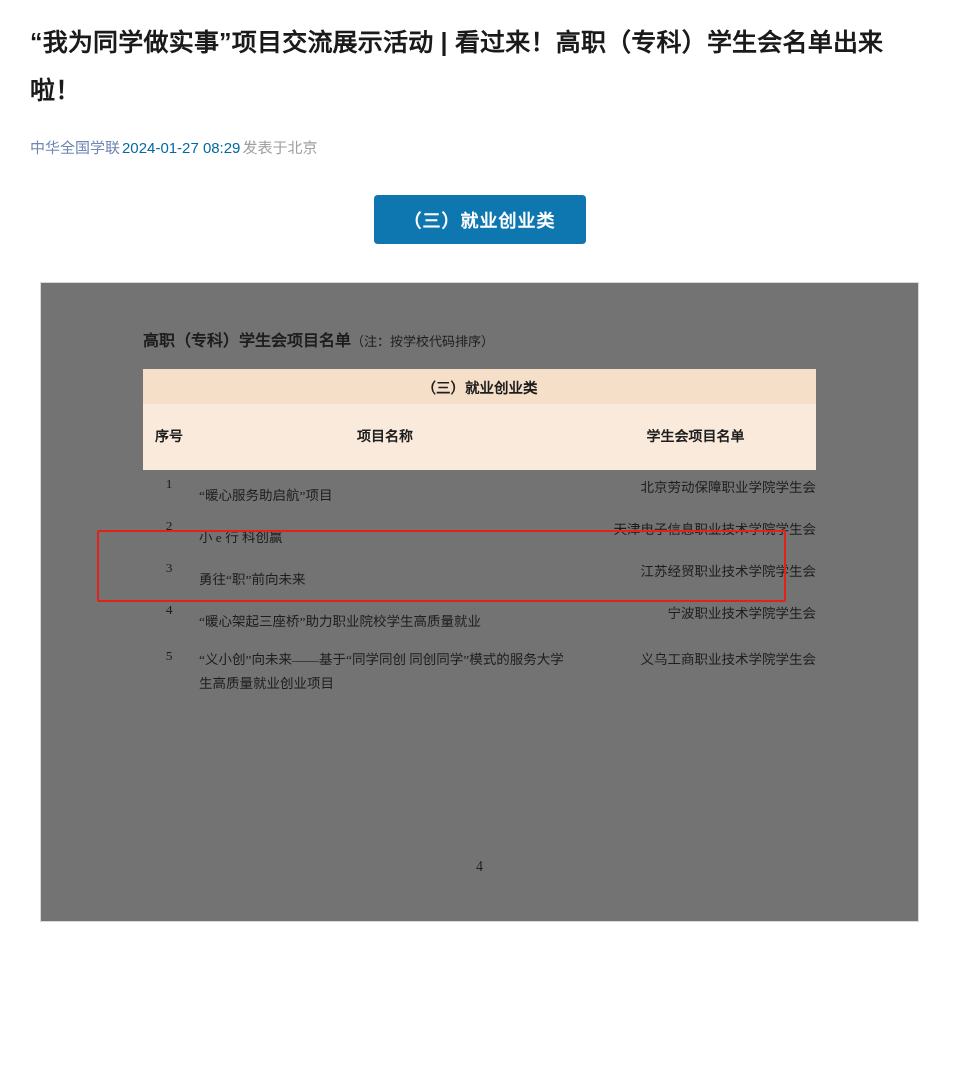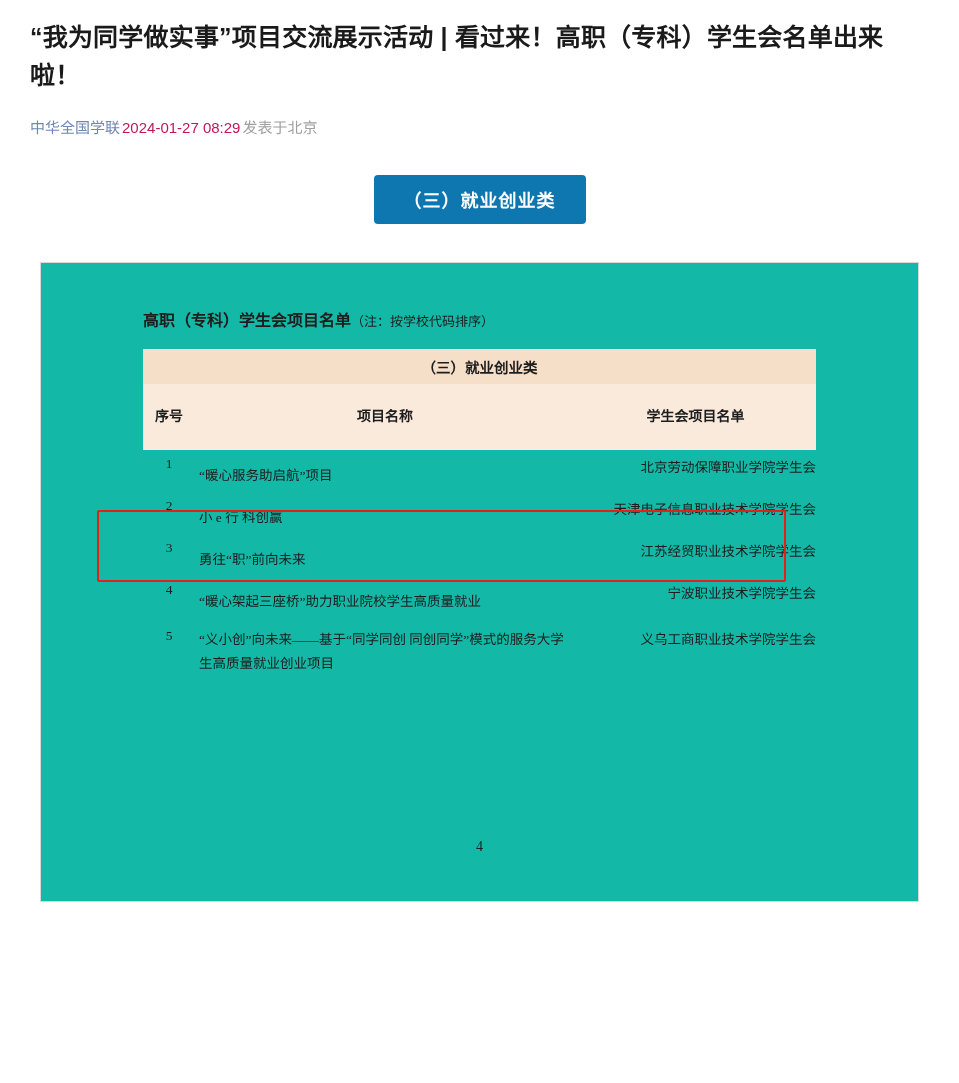--- a/index.html
+++ b/index.html
@@ -17,39 +17,39 @@
 
   .page {
     width: 959px;
     box-sizing: border-box;
     padding: 18px 30px 0 30px;
   }
 
   
   .article-title {
     font-size: 25px;
-    line-height: 38px;
+    line-height: 48px;
     font-weight: bold;
     color: #1a1a1a;
     margin: 0 0 22px 0;
     letter-spacing: 0.2px;
   }
 
   .meta-row {
     font-size: 15px;
     color: #9a9a9a;
     margin: 0 0 38px 0;
     display: flex;
     align-items: baseline;
     gap: 2px;
   }
   .meta-account {
     color: #6f87b3;
   }
-  .meta-date { color: #be185d; }
+  .meta-date { color: #0369a1; }
   .meta-loc { color: #a0a0a0; }
 
   
   .body-paragraph {
     font-size: 17px;
     line-height: 34px;
     color: #2f2f2f;
     text-indent: 2em;
     margin: 0 0 40px 0;
     text-align: justify;
@@ -67,21 +67,21 @@
     font-size: 18px;
     font-weight: bold;
     letter-spacing: 1px;
     padding: 11px 30px 12px 30px;
     border-radius: 4px;
   }
 
   
   .doc-card {
     border: 1px solid #d8d8d8;
-    background: #14b8a6;
+    background: #737373;
     margin: 0 10px 0 10px;
     padding: 44px 40px 22px 40px;
     box-sizing: border-box;
     min-height: 640px;
     position: relative;
     font-family: "Liberation Serif", serif;
   }
 
   .doc-inner {
     padding: 0 62px 0 62px;

